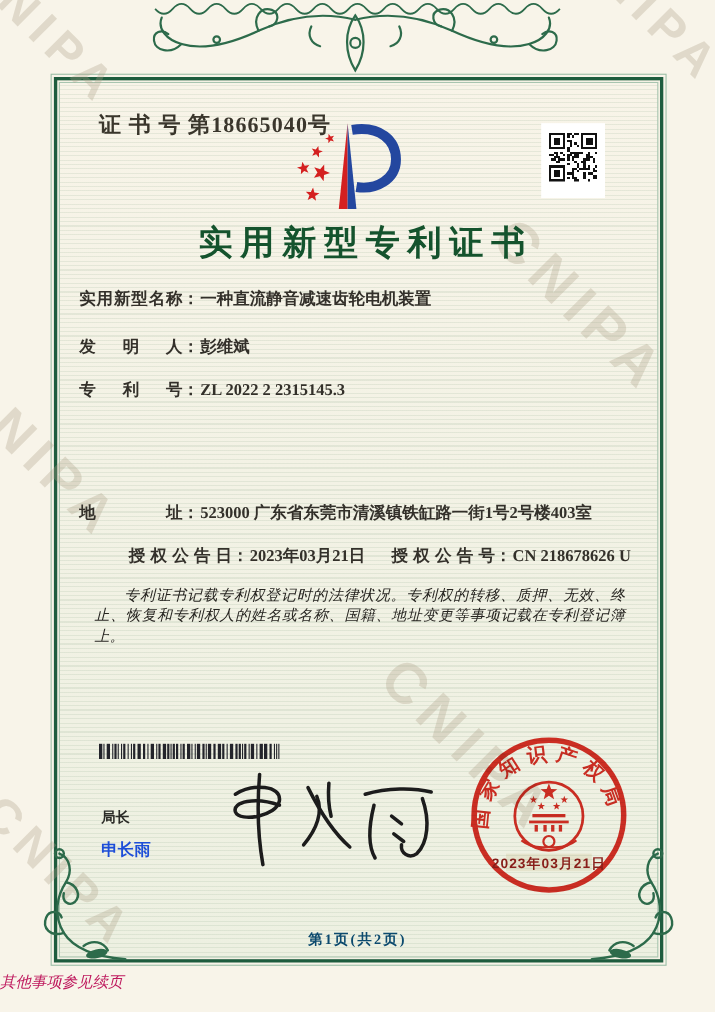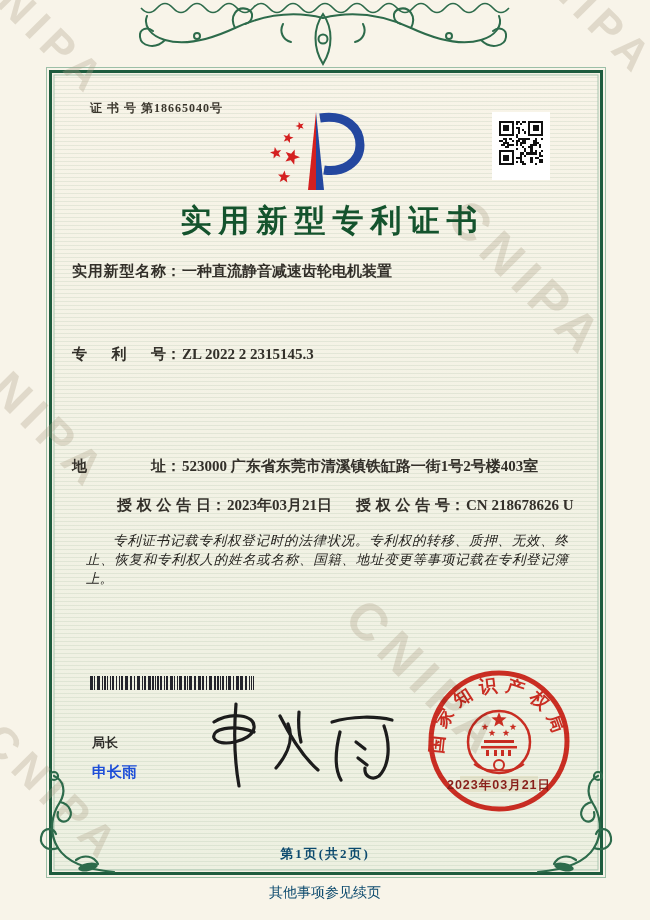--- a/index.html
+++ b/index.html
@@ -27,21 +27,21 @@
              rgba(0,0,0,0) 1px, rgba(0,0,0,0) 4px),
            linear-gradient(180deg,#f8f4e8 0%,#f3f2e5 45%,#edf0e1 100%);}
 
   .orn{position:absolute;z-index:3;pointer-events:none;}
   .topband{left:133px;top:0;}
   .corner-bl{left:30px;top:768px;}
   .corner-br{left:530px;top:768px;transform:scaleX(-1);}
 
   
   .abs{position:absolute;z-index:4;}
-  .certno{left:90px;top:100px;font-size:12px;font-weight:600;color:#3a362c;letter-spacing:1px;}
+  .certno{left:90px;top:100px;font-size:20px;font-weight:600;color:#3a362c;letter-spacing:1px;}
   .logo{left:266px;top:110px;}
   .qr{left:492px;top:112px;width:58px;height:68px;background:#ffffff;
       display:flex;justify-content:center;padding-top:9px;box-sizing:border-box;}
   .doc-title{left:0;right:0;top:200px;text-align:center;font-size:31px;font-weight:700;
              letter-spacing:7px;color:#14532d;padding-left:15px;}
 
   .row{position:absolute;left:72px;width:490px;font-size:15px;font-weight:600;color:#33302a;
        white-space:nowrap;z-index:4;}
   .flabel{display:inline-block;width:94px;text-align:justify;text-align-last:justify;
           text-justify:inter-character;}
@@ -57,22 +57,22 @@
   .barcode{left:90px;top:676px;width:170px;height:14px;}
   .dtitle{left:92px;top:734px;font-family:"Liberation Sans","DejaVu Sans",sans-serif;
           font-size:13px;font-weight:700;color:#2b2b27;}
   .dname{left:92px;top:763px;font-family:"Liberation Sans","DejaVu Sans",sans-serif;
          font-size:15px;font-weight:700;color:#1d4ed8;}
   .sig{left:196px;top:698px;}
   .seal{left:424px;top:666px;z-index:5;mix-blend-mode:multiply;opacity:.95;}
 
   .pagenum{left:0;right:0;top:845px;text-align:center;font-size:13px;font-weight:700;
            letter-spacing:2px;color:#0c4a6e;}
-  .footer{left:0;right:0;top:884px;text-align:center;font-size:14px;
-          color:#0c4a6e;z-index:4;}
+  .footer{left:0;right:0;top:884px;font-size:14px;font-style:italic;
+          color:#be185d;z-index:4;}
 </style>
 </head>
 <body>
 
 <div class="page">
 
   <span class="wm wm1">CNIPA</span>
   <span class="wm wm2">CNIPA</span>
   <span class="wm wm3">CNIPA</span>
   <span class="wm wm4">CNIPA</span>
@@ -240,20 +240,23 @@
         <rect x="12" y="20" width="1" height="1" fill="#111"></rect>
         <rect x="17" y="20" width="1" height="1" fill="#111"></rect>
       </svg>
   </div>
 
   <div class="abs doc-title">实用新型专利证书</div>
 
   <div class="row r1">
     <span class="flabel">实用新型名称</span><span class="fcolon">：</span><span class="fvalue">一种直流静音减速齿轮电机装置</span>
   </div>
+  <div class="row r2">
+    <span class="flabel">发明人</span><span class="fcolon">：</span><span class="fvalue">彭维斌</span>
+  </div>
   <div class="row r3">
     <span class="flabel">专利号</span><span class="fcolon">：</span><span class="fvalue">ZL 2022 2 2315145.3</span>
   </div>
   <div class="row r6">
     <span class="flabel">地址</span><span class="fcolon">：</span><span class="fvalue">523000 广东省东莞市清溪镇铁缸路一街1号2号楼403室</span>
   </div>
   <div class="row r7">
     <span class="flabel">授权公告日</span><span class="fcolon">：</span><span class="fvalue">2023年03月21日</span>
     <span class="g2">
       <span class="flabel">授权公告号</span><span class="fcolon">：</span><span class="fvalue">CN 218678626 U</span>

